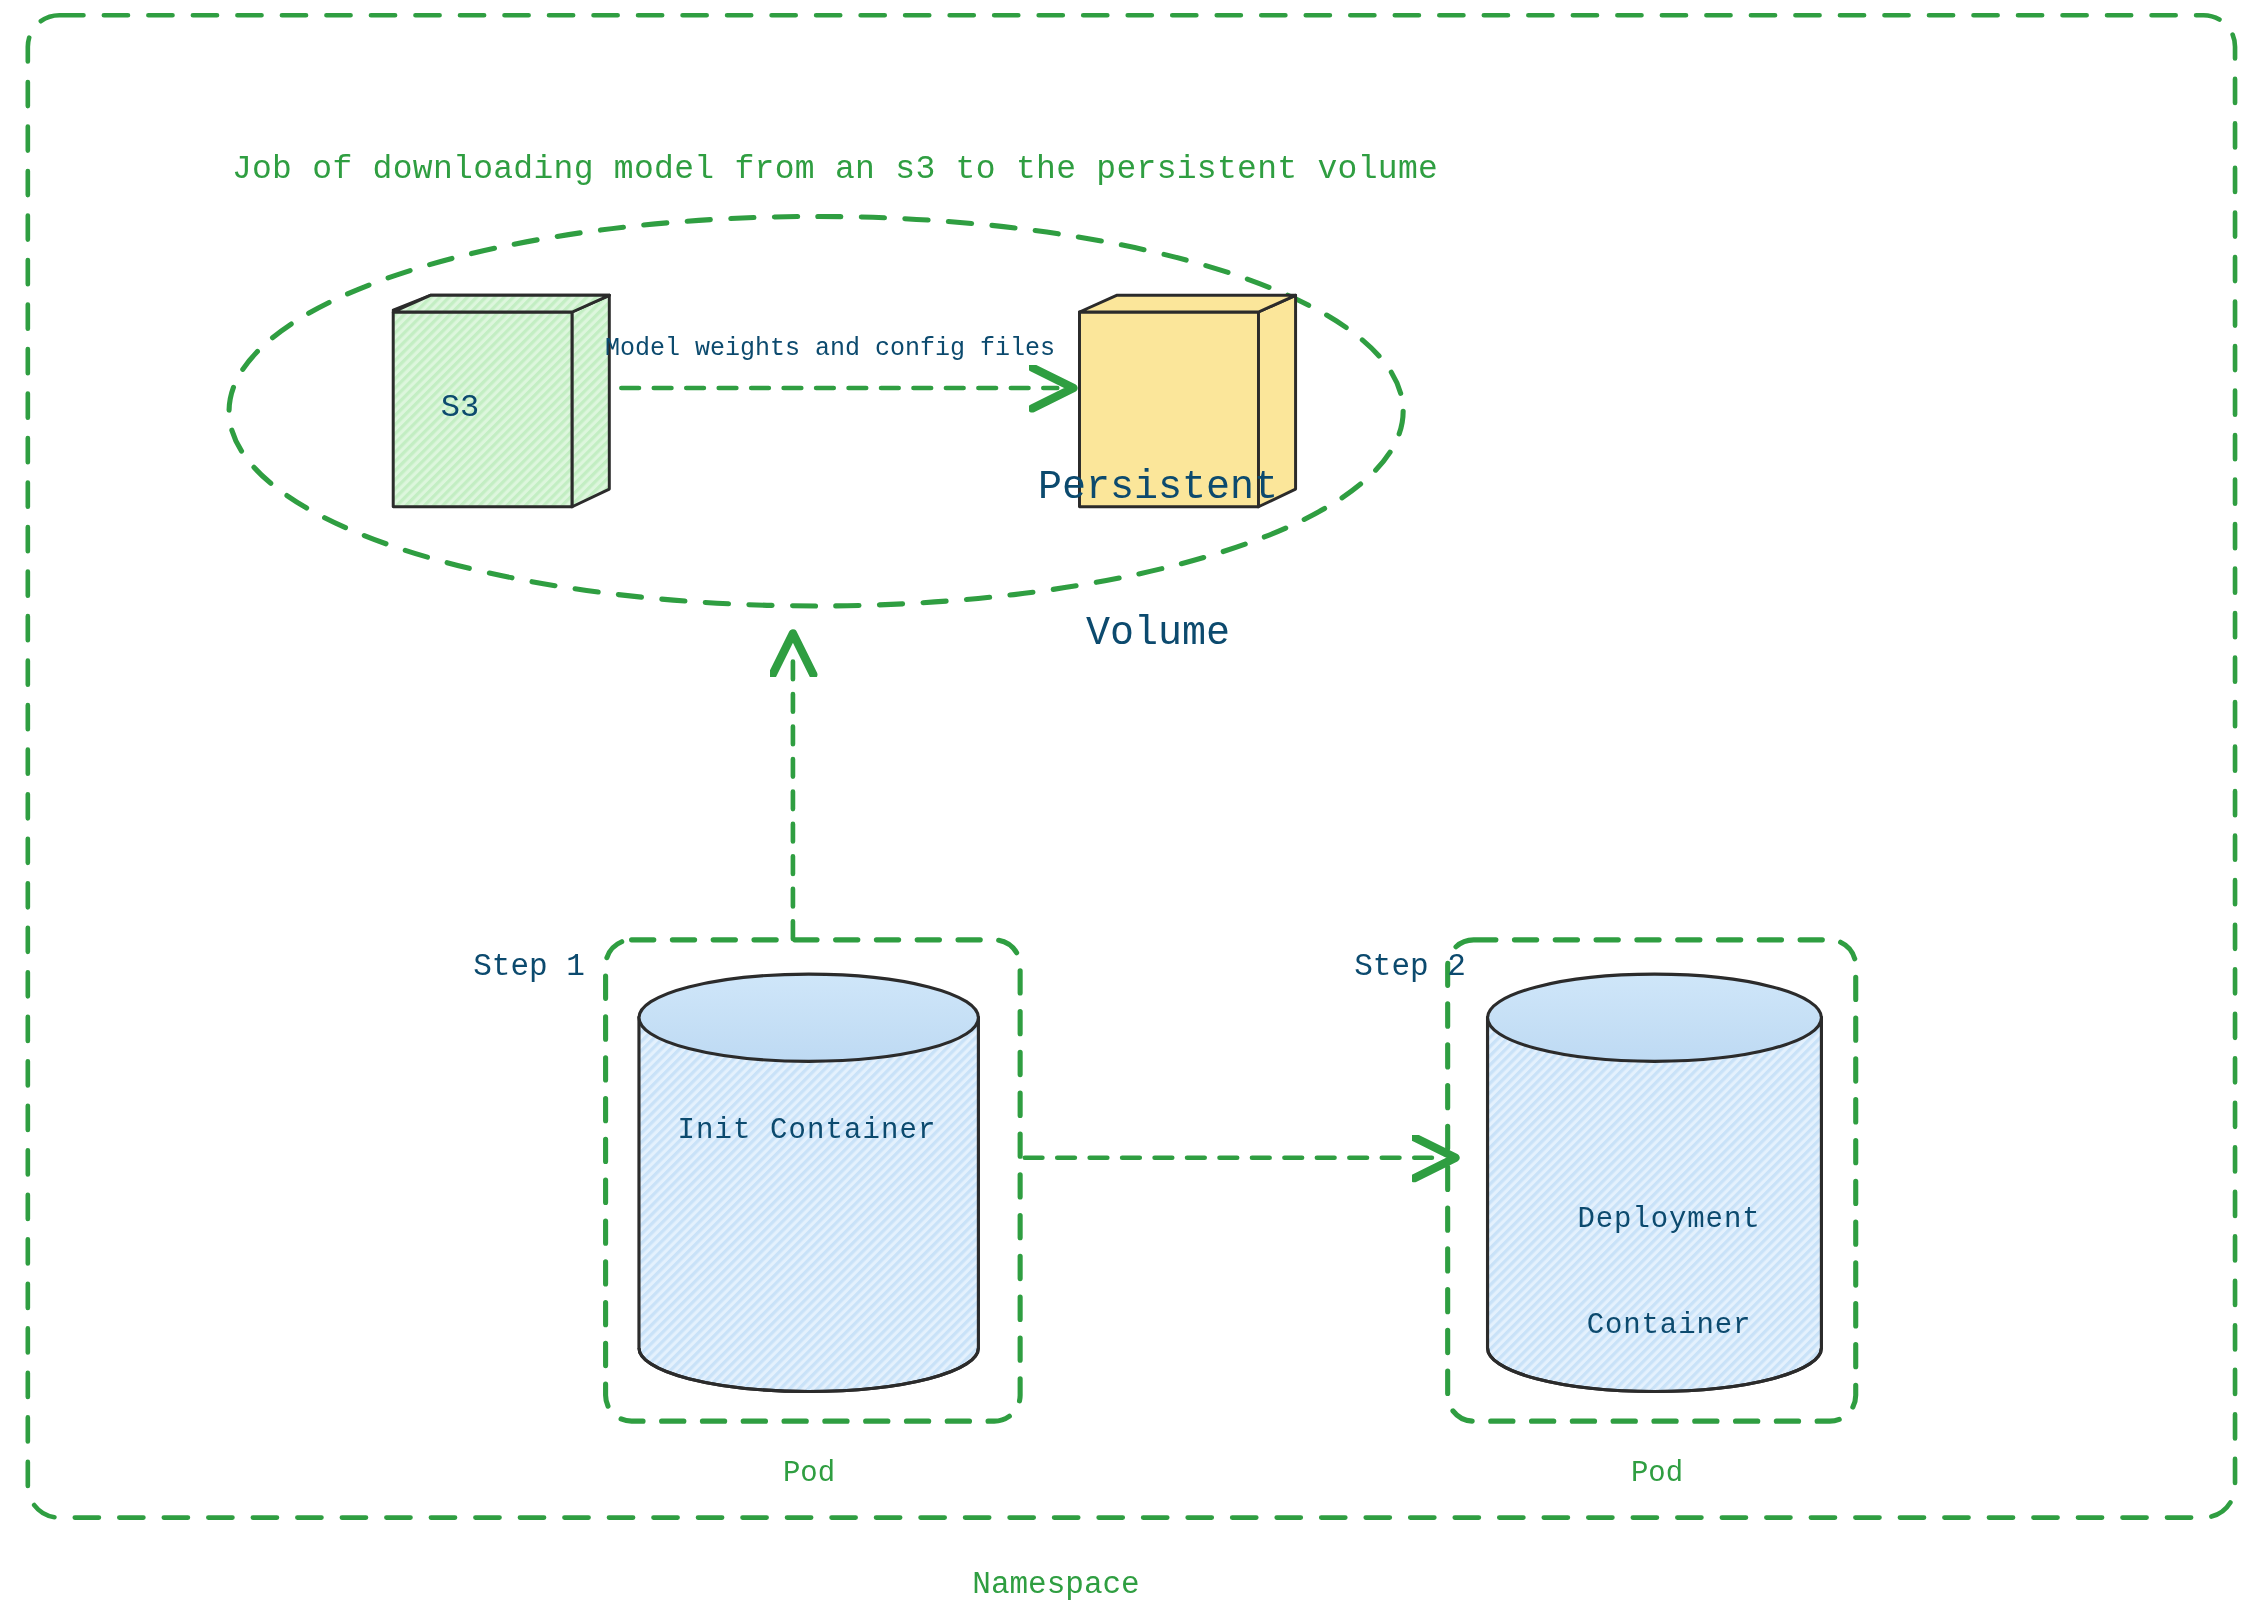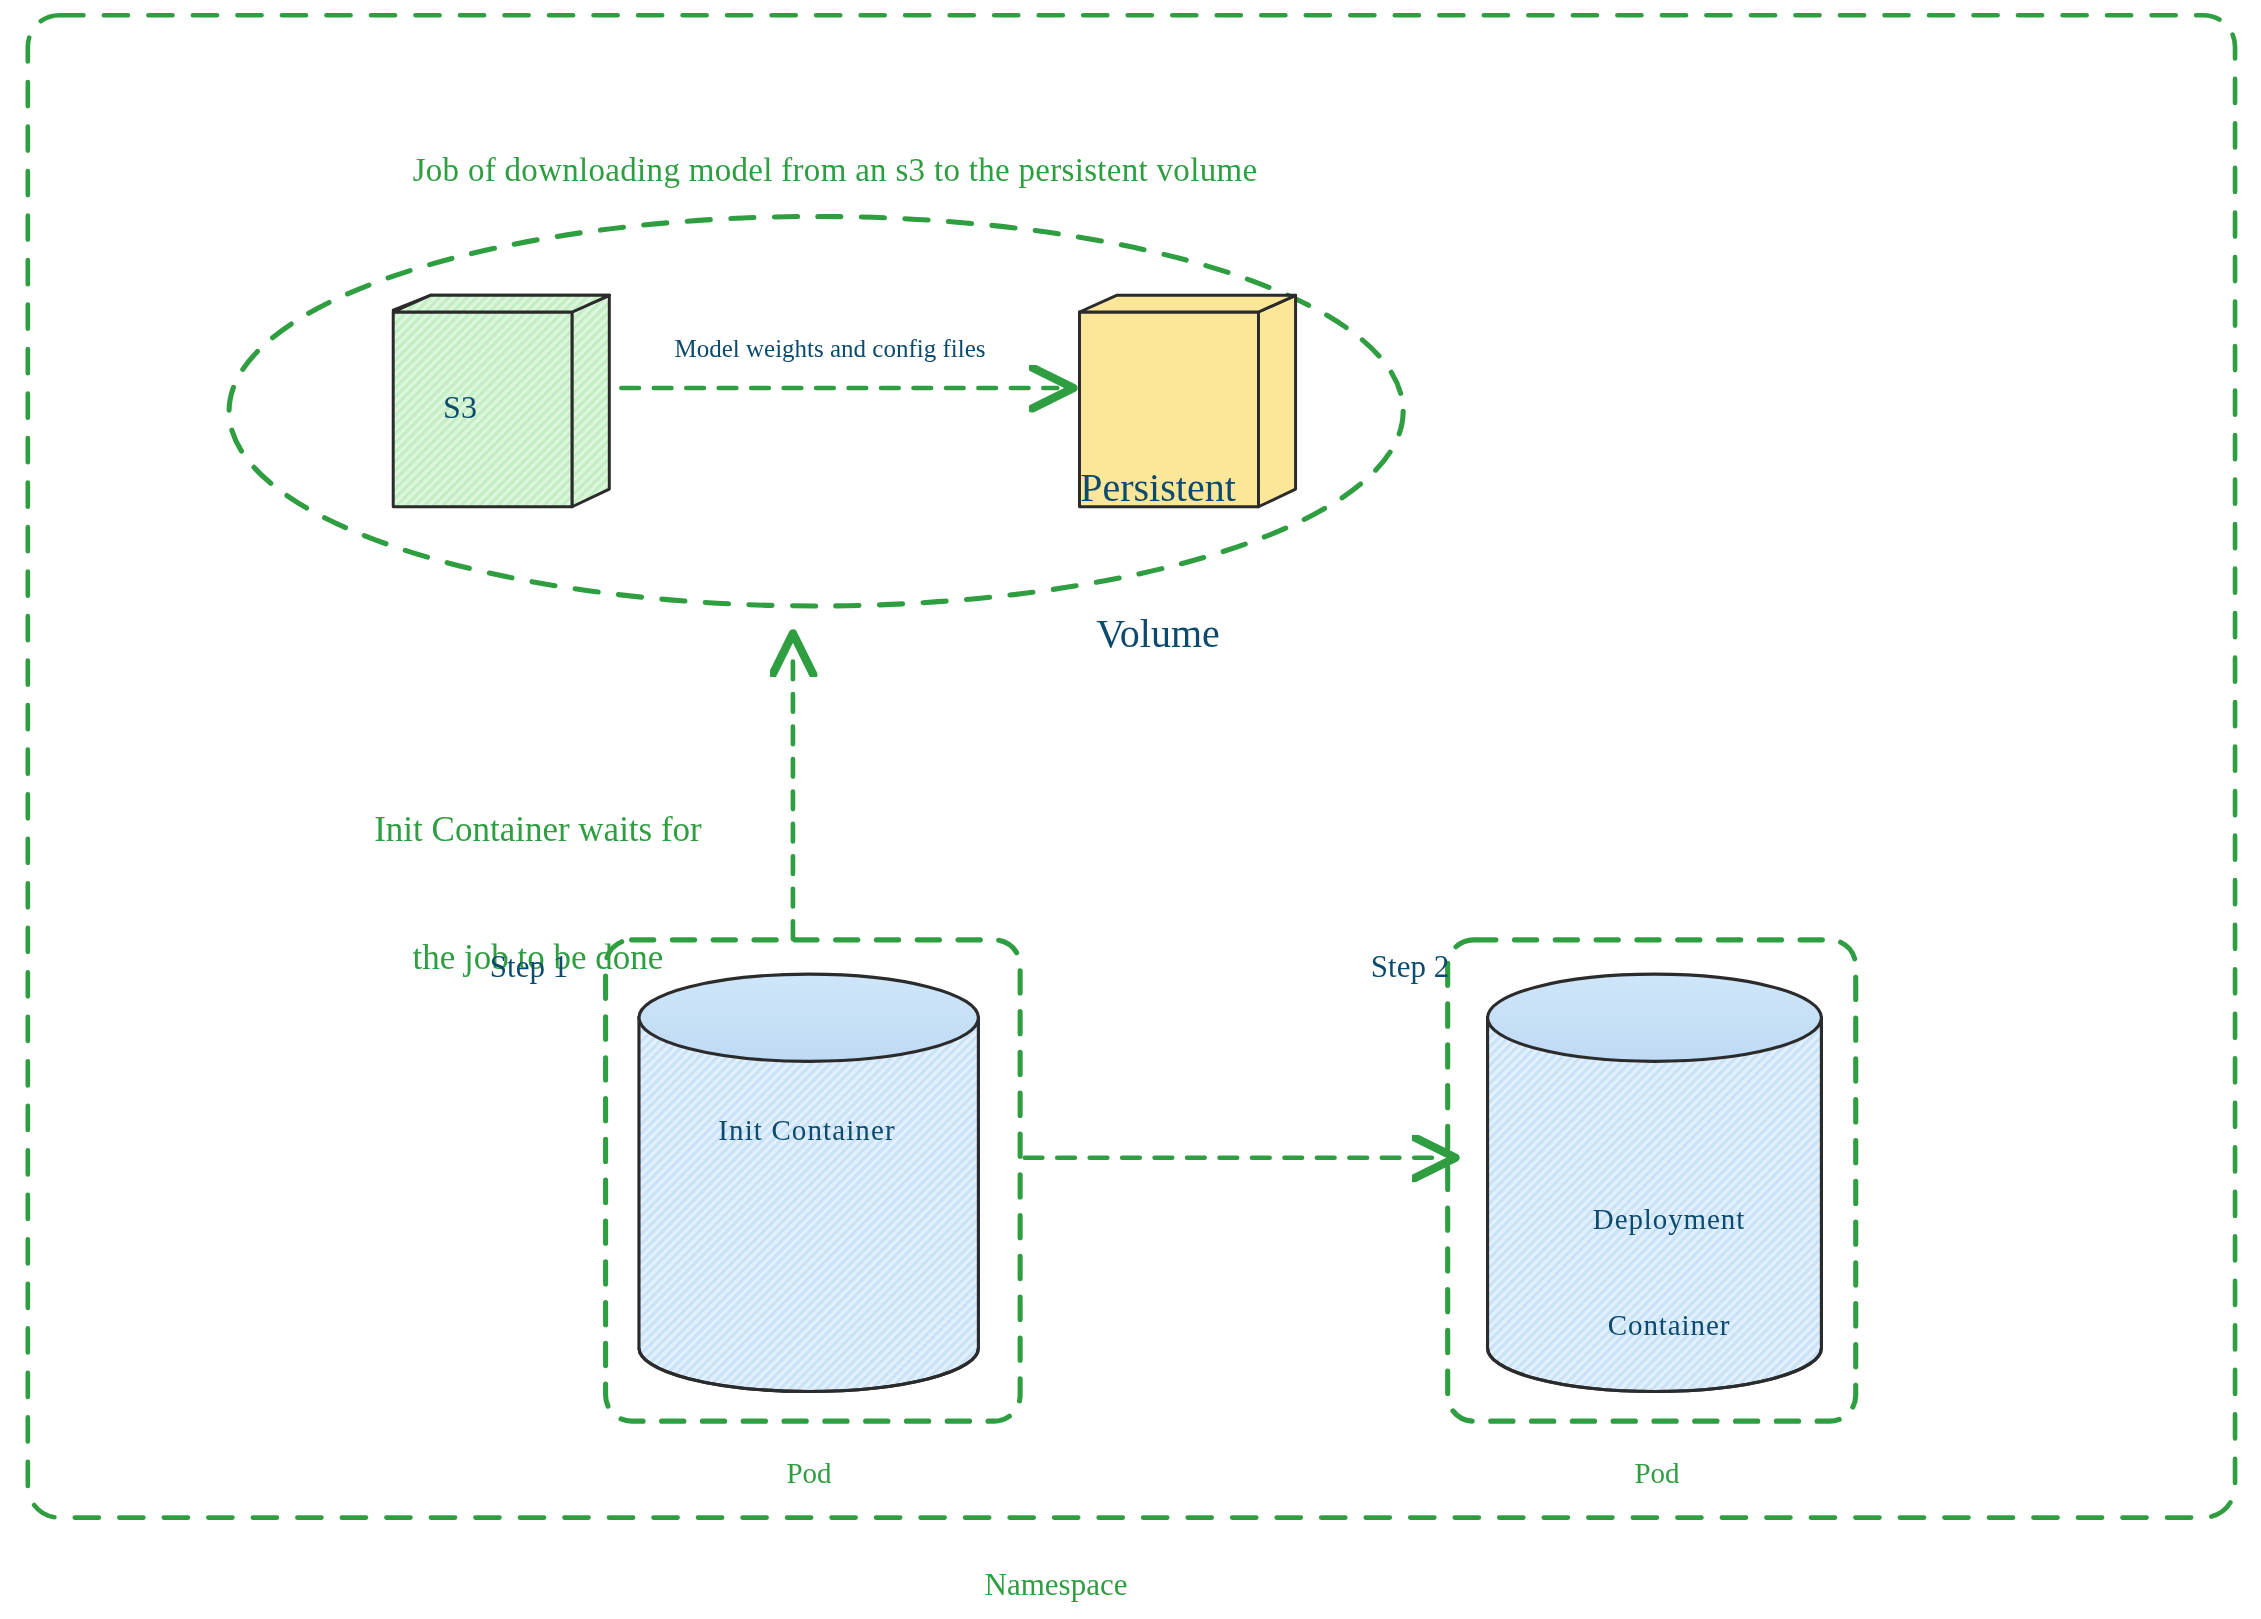--- a/index.html
+++ b/index.html
@@ -26,21 +26,21 @@
     position: absolute;
     left: 0; top: 0;
     width: 2261px;
     height: 1620px;
   }
 
   
   .lbl {
     position: absolute;
     white-space: pre;
-    font-family: Liberation Serif, serif;
+    font-family: Liberation Mono, monospace;
     line-height: 1.22;
     pointer-events: none;
   }
   .lbl-green { color: #2f9e41; }
   .lbl-black { color: #0c4a6e; }
   .ctr { transform: translateX(-50%); text-align: center; }
 
   #job-title {
     left: 835px; top: 150px;
     font-size: 33px;
@@ -184,24 +184,20 @@
 
   <div class="lbl lbl-black ctr" id="s3-label">S3</div>
 
   <div class="lbl lbl-black ctr" id="pv-label">
     <div>Persistent</div>
     <div>Volume</div>
   </div>
 
   <div class="lbl lbl-black ctr" id="arrow-label">Model weights and config files</div>
 
-  <div class="lbl lbl-green ctr" id="init-wait-label">
-    <div>Init Container waits for</div>
-    <div>the job to be done</div>
-  </div>
 
   <div class="lbl lbl-black ctr" id="step1-label">Step 1</div>
 
   <div class="lbl lbl-black ctr" id="step2-label">Step 2</div>
 
   <div class="lbl lbl-black ctr" id="init-container-label">Init Container</div>
 
   <div class="lbl lbl-black ctr" id="deploy-container-label">
     <div>Deployment</div>
     <div>Container</div>

